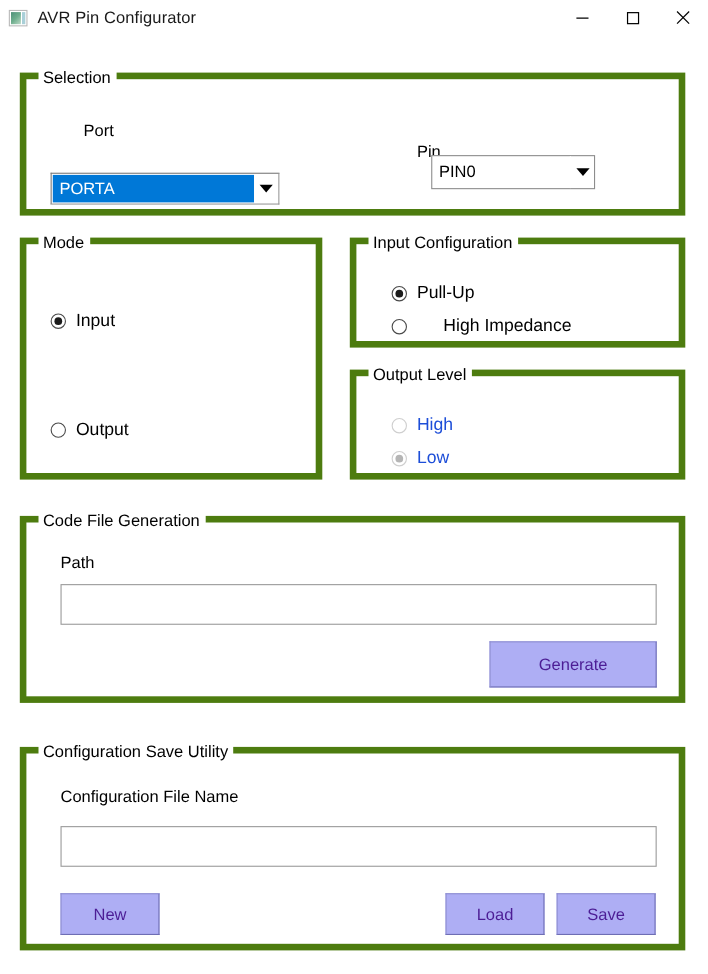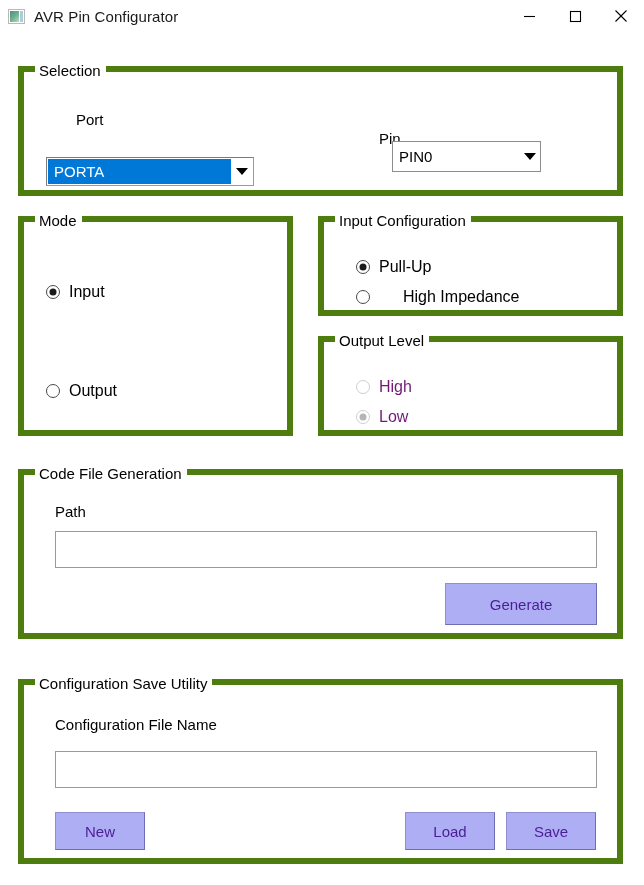--- a/index.html
+++ b/index.html
@@ -172,21 +172,21 @@
     transform: translate(-50%, -50%);
     width: 7px;
     height: 7px;
     border-radius: 50%;
     background: #1a1a1a;
   }
   .radio .rtext { font-size: 16px; color: #000000; }
 
   .radio.disabled .dot { border-color: #cfcfcf; }
   .radio.disabled.checked .dot::after { background: #b5b5b5; }
-  .radio.disabled .rtext { color: #701a75; }
+  .radio.disabled .rtext { color: #1d4ed8; }
 
   
   .textfield {
     position: absolute;
     box-sizing: border-box;
     background: #ffffff;
     border: 1px solid #9a9a9a;
     font-family: "Liberation Sans", sans-serif;
     font-size: 15px;
     color: #000000;

